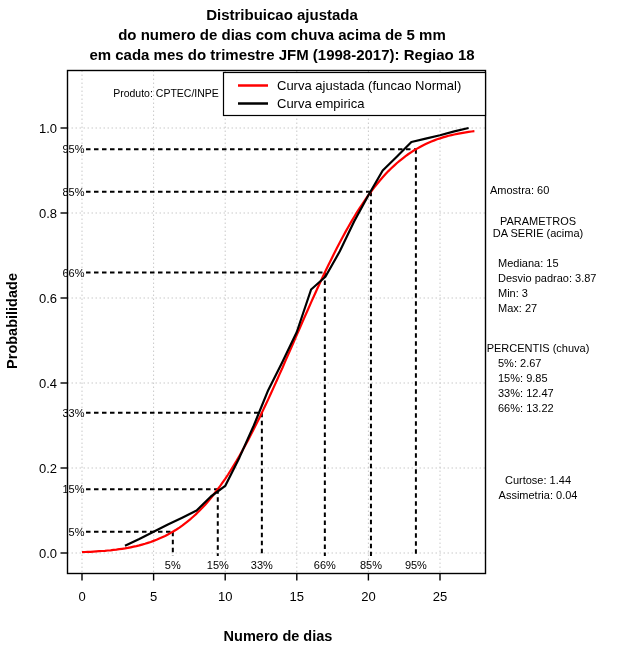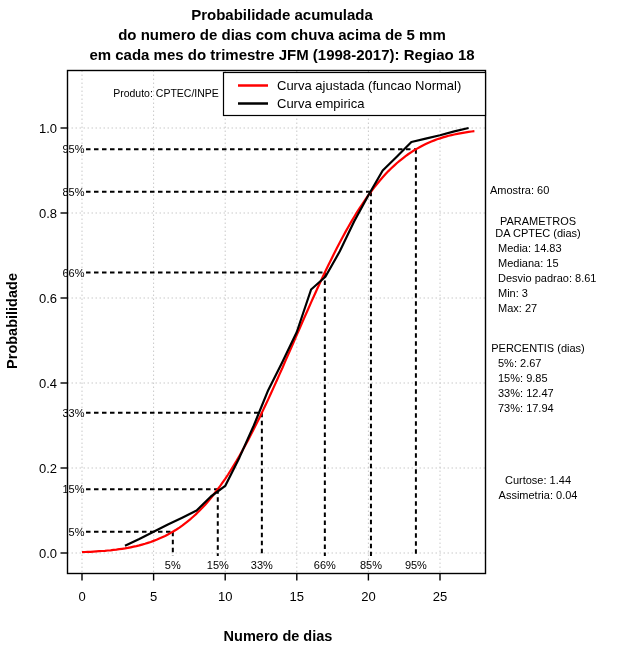--- a/index.html
+++ b/index.html
@@ -15,21 +15,21 @@
   .rp.center{text-align:center;}
   .rp.indent{padding-left:18px;}
   .rp.small-indent{padding-left:10px;}
 </style>
 </head>
 <body>
 
 <div id="fig">
 
   <div id="title">
-    <div>Probabilidade acumulada</div>
+    <div>Distribuicao ajustada</div>
     <div>do numero de dias com chuva acima de 5 mm</div>
     <div>em cada mes do trimestre JFM (1998-2017): Regiao 18</div>
   </div>
 
   <svg id="plot-svg" width="640" height="660">
     <g id="dyn">
         <line x1="82" y1="70.5" x2="82" y2="573.5" stroke="#c9c9c9" stroke-width="1" stroke-dasharray="1.5 2.5"></line>
         <line x1="153.6" y1="70.5" x2="153.6" y2="573.5" stroke="#c9c9c9" stroke-width="1" stroke-dasharray="1.5 2.5"></line>
         <line x1="225.2" y1="70.5" x2="225.2" y2="573.5" stroke="#c9c9c9" stroke-width="1" stroke-dasharray="1.5 2.5"></line>
         <line x1="296.8" y1="70.5" x2="296.8" y2="573.5" stroke="#c9c9c9" stroke-width="1" stroke-dasharray="1.5 2.5"></line>
@@ -104,27 +104,26 @@
 
     <text x="166" y="97" font-size="10.5" text-anchor="middle">Produto: CPTEC/INPE</text>
 
     <text x="278" y="641" font-size="14.5" font-weight="bold" text-anchor="middle">Numero de dias</text>
     <text x="17" y="321" font-size="14.5" font-weight="bold" text-anchor="middle" transform="rotate(-90 17 321)">Probabilidade</text>
   </svg>
 
   <div id="rpanel">
     <div class="rp small-indent" style="top:183px">Amostra: 60</div>
     <div class="rp center" style="top:214px">PARAMETROS</div>
-    <div class="rp center" style="top:226px">DA CPTEC (dias)</div>
-    <div class="rp indent" style="top:241px">Media: 14.83</div>
+    <div class="rp center" style="top:226px">DA SERIE (acima)</div>
     <div class="rp indent" style="top:256px">Mediana: 15</div>
-    <div class="rp indent" style="top:271px">Desvio padrao: 8.61</div>
+    <div class="rp indent" style="top:271px">Desvio padrao: 3.87</div>
     <div class="rp indent" style="top:286px">Min: 3</div>
     <div class="rp indent" style="top:301px">Max: 27</div>
-    <div class="rp center" style="top:341px">PERCENTIS (dias)</div>
+    <div class="rp center" style="top:341px">PERCENTIS (chuva)</div>
     <div class="rp indent" style="top:356px">5%: 2.67</div>
     <div class="rp indent" style="top:371px">15%: 9.85</div>
     <div class="rp indent" style="top:386px">33%: 12.47</div>
-    <div class="rp indent" style="top:401px">73%: 17.94</div>
+    <div class="rp indent" style="top:401px">66%: 13.22</div>
     <div class="rp center" style="top:473px">Curtose: 1.44</div>
     <div class="rp center" style="top:488px">Assimetria: 0.04</div>
   </div>
 </div>
 
 </body></html>

